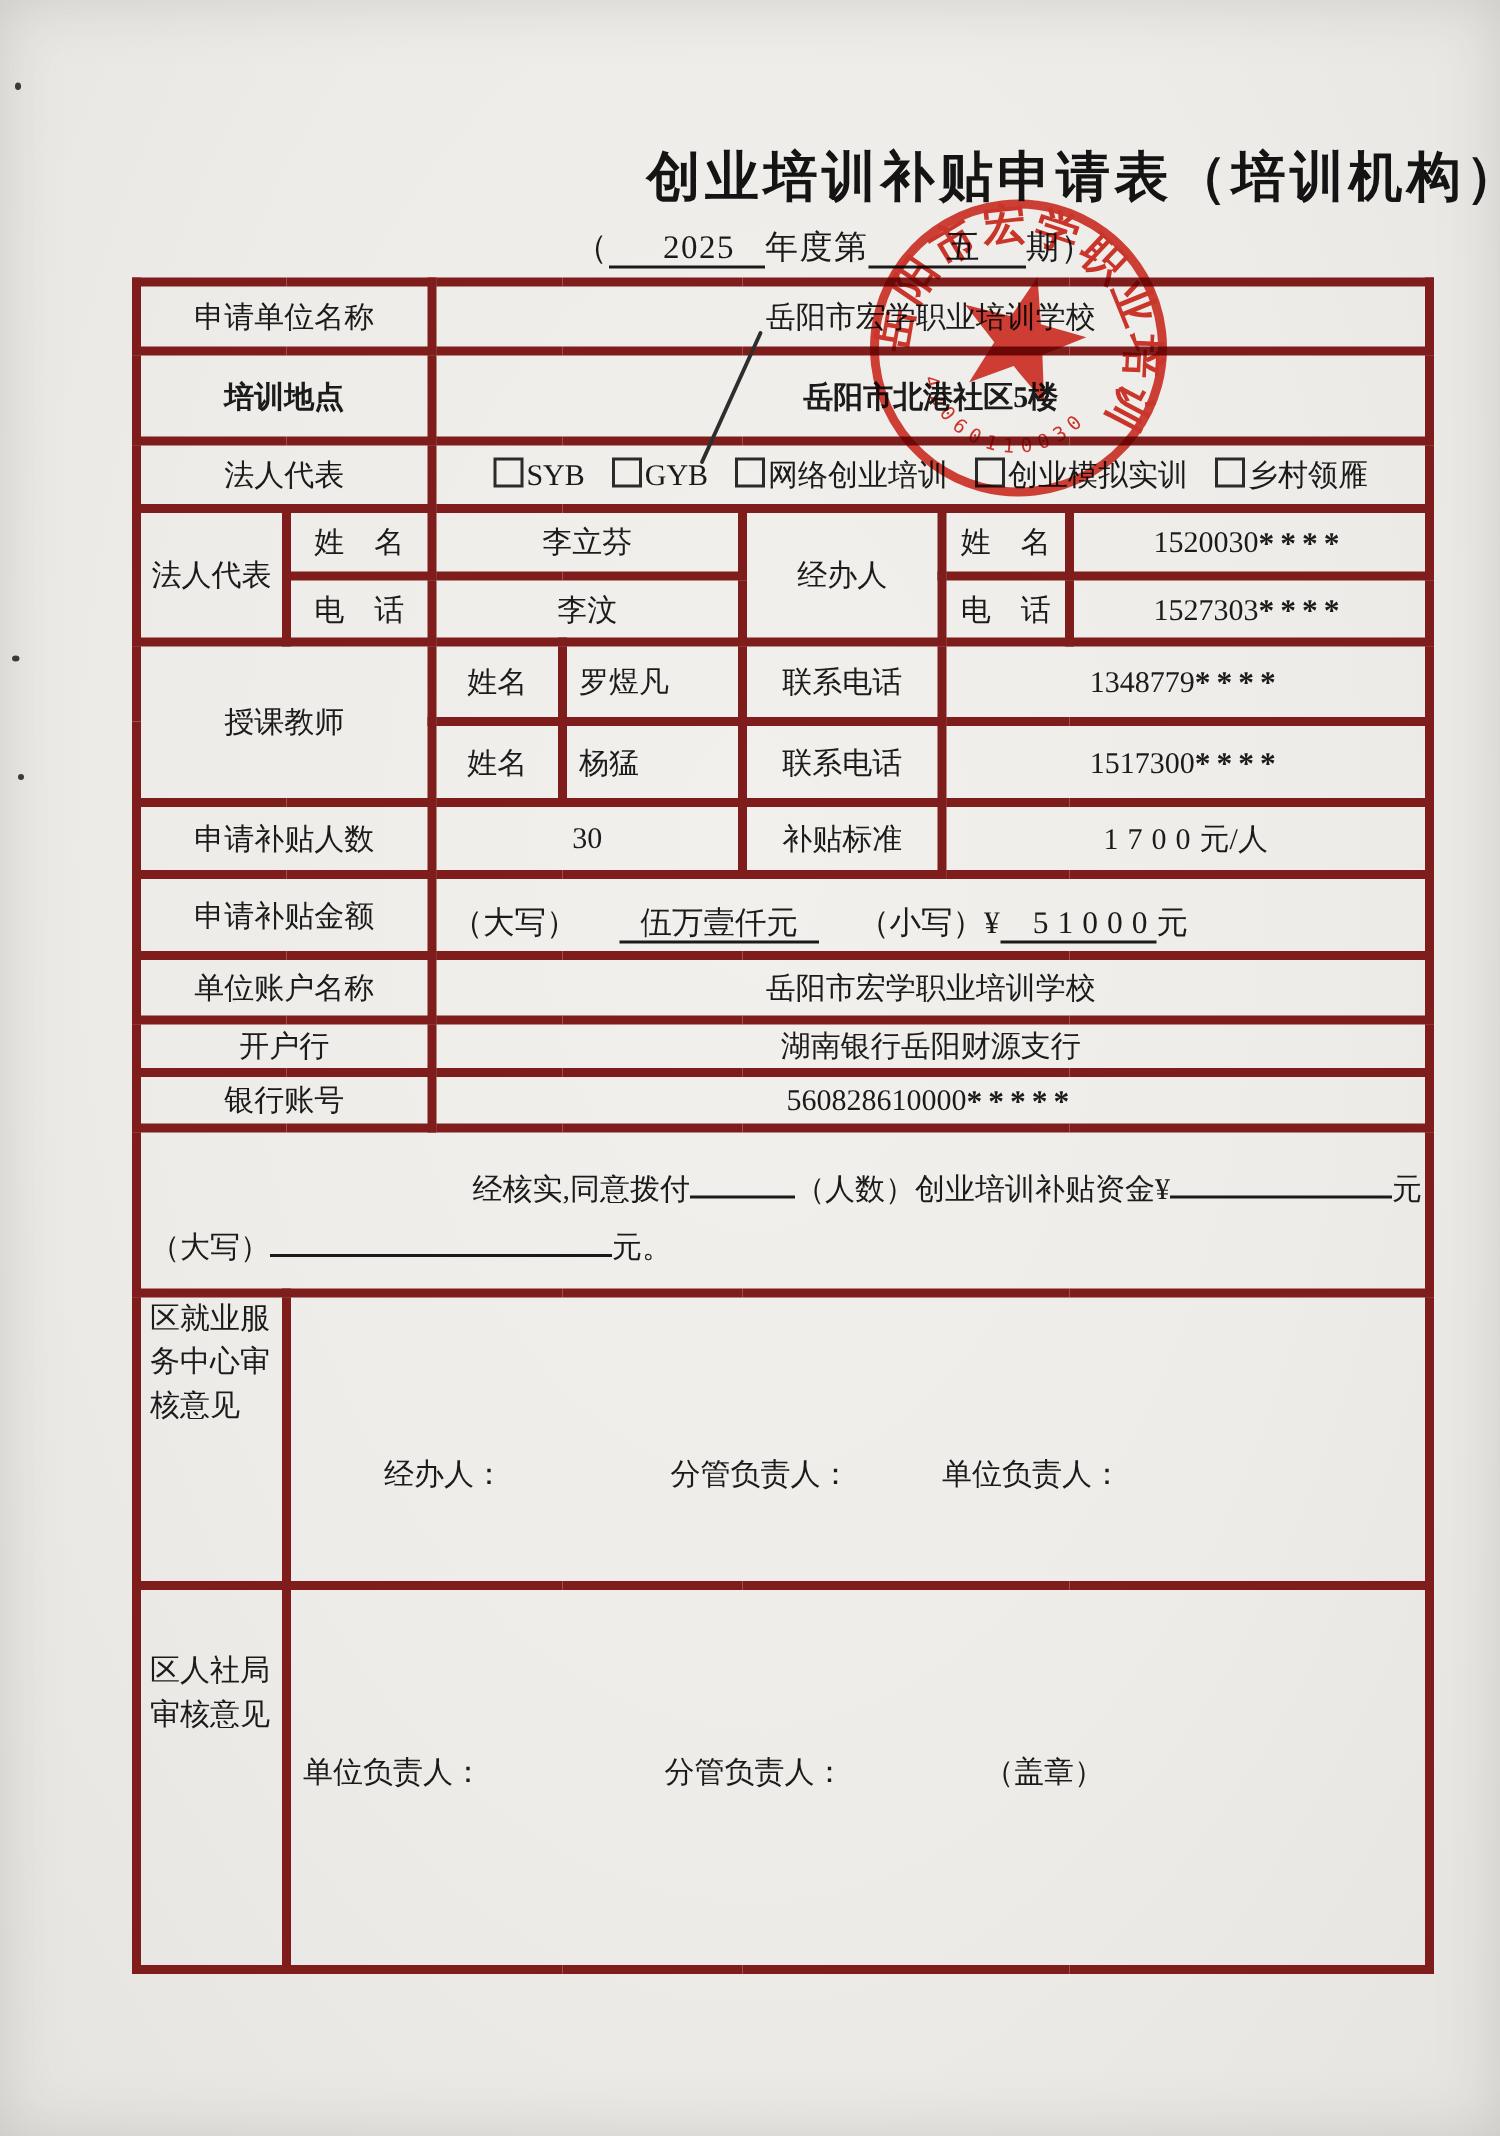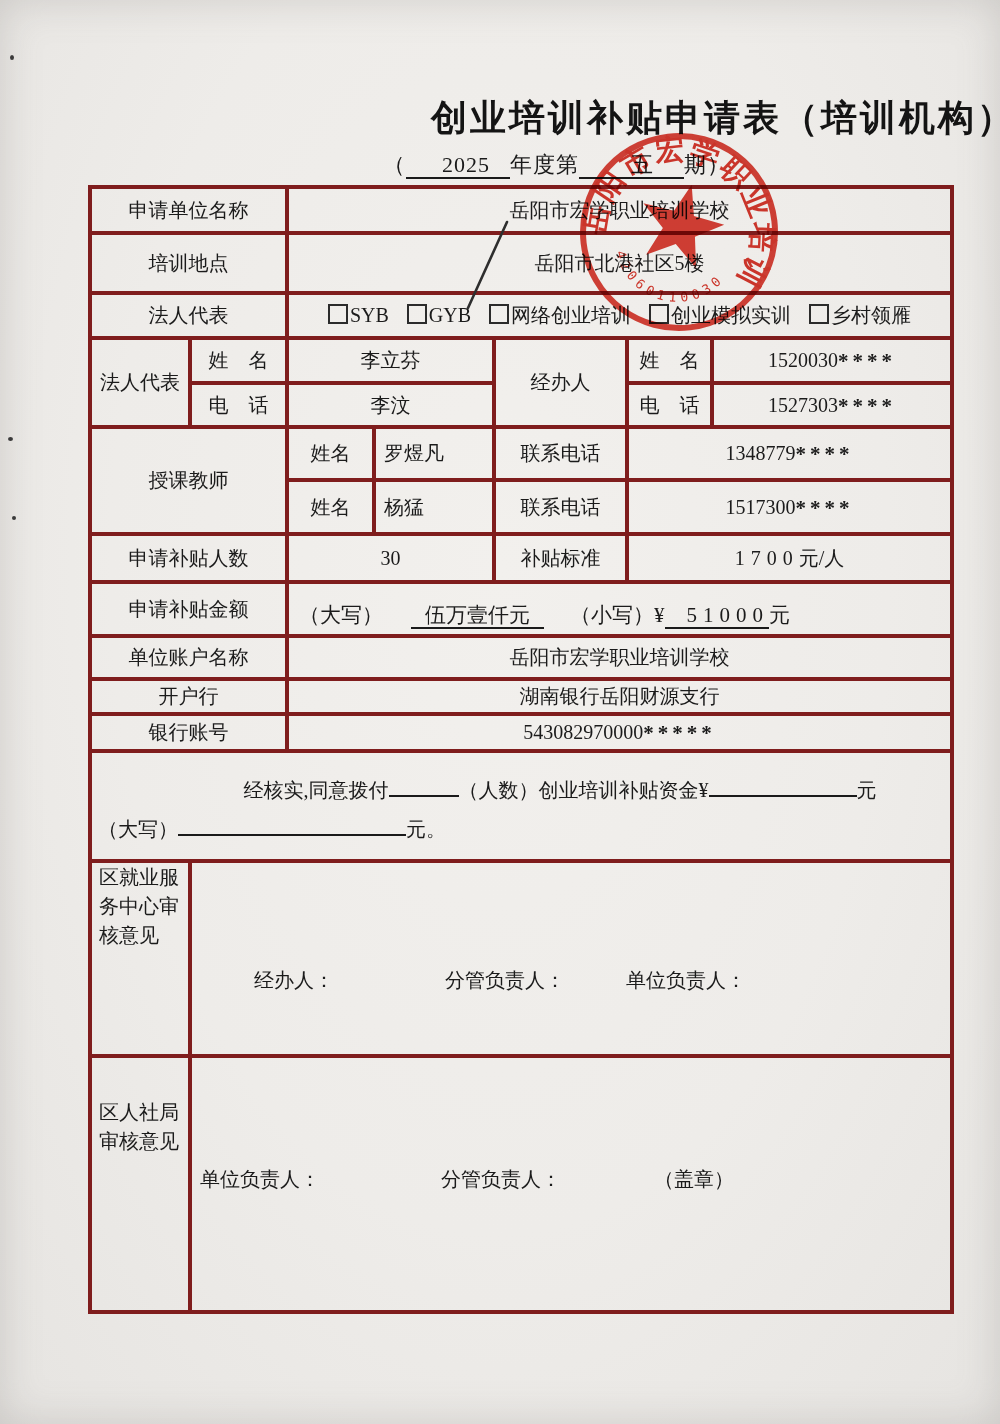--- a/index.html
+++ b/index.html
@@ -30,38 +30,38 @@
   }
   .u{border-bottom:2px solid #1a1a1a;display:inline-block;line-height:1.1;}
   .pad{display:inline-block;height:1em;}
 
   table.form{
     position:absolute;left:88px;top:185px;width:862px;
     border-collapse:collapse;table-layout:fixed;
     font-size:20px;color:#1b1b1b;
   }
   table.form td{
-    border:4px solid #7f1d1d;
+    border:6px solid #7f1d1d;
     text-align:center;vertical-align:middle;
     padding:0 2px;overflow:hidden;
   }
   table.form{border:3px solid #202020;}
   .left{text-align:left !important;}
   .bottom{vertical-align:bottom !important;}
   .stars{letter-spacing:4px;font-size:1.05em;position:relative;top:1px;font-weight:bold;}
   .sp2{letter-spacing:6px;}
   .cb{
     display:inline-block;width:16px;height:16px;border:2px solid #2b2b2b;
     vertical-align:-2px;margin-right:2px;background:transparent;
   }
   .opt{margin-right:13px;white-space:nowrap;}
   .wrapLabel{margin:0 auto;width:82px;text-align:left;line-height:1.45;}
   .vtop{vertical-align:top !important;}
 
-  .approve-line1{display:block;padding:22px 0 0 78px;text-align:center;}
+  .approve-line1{display:block;padding:22px 0 0 78px;text-align:right;}
   .approve-line2{display:block;padding:10px 0 0 4px;text-align:left;}
 
   .sign-row1{display:block;text-align:left;margin:104px 0 0 60px;}
   .sign-row1 .g1{margin-right:106px;}
   .sign-row1 .g2{margin-right:56px;}
   .sign-row2{display:block;text-align:left;margin:-60px 0 0 6px;}
   .sign-row2 .g1{margin-right:116px;}
   .sign-row2 .g2{margin-right:88px;}
 
   .stamp{
@@ -96,21 +96,21 @@
       <col style="width:85px">
       <col style="width:240px">
   </colgroup>
 
   <tbody>
       <tr style="height:46px;">
     <td colspan="2">申请单位名称</td>
     <td colspan="5">岳阳市宏学职业培训学校</td>
   </tr>
 
-  <tr style="height:60px;">
+  <tr style="height:60px;font-weight:bold;">
     <td colspan="2">培训地点</td>
     <td colspan="5">岳阳市北港社区5楼</td>
   </tr>
 
   <tr style="height:45px;">
     <td colspan="2">法人代表</td>
     <td colspan="5">
       <span class="opt"><span class="cb"></span><span>SYB</span></span>
       <span class="opt"><span class="cb"></span><span>GYB</span></span>
       <span class="opt"><span class="cb"></span><span>网络创业培训</span></span>
@@ -169,21 +169,21 @@
     <td colspan="5">岳阳市宏学职业培训学校</td>
   </tr>
 
   <tr style="height:35px;">
     <td colspan="2">开户行</td>
     <td colspan="5">湖南银行岳阳财源支行</td>
   </tr>
 
   <tr style="height:37px;">
     <td colspan="2">银行账号</td>
-    <td colspan="5"><span>543082970000</span><span class="stars">*****</span></td>
+    <td colspan="5"><span>560828610000</span><span class="stars">*****</span></td>
   </tr>
 
   <tr style="height:110px;">
     <td colspan="7" class="vtop">
       <span class="approve-line1">
         <span>经核实,同意拨付</span><span class="u pad" style="width:70px;"></span><span>（人数）创业培训补贴资金¥</span><span class="u pad" style="width:148px;"></span><span>元</span>
       </span>
       <span class="approve-line2">
         <span>（大写）</span><span class="u pad" style="width:228px;"></span><span>元。</span>
       </span>

